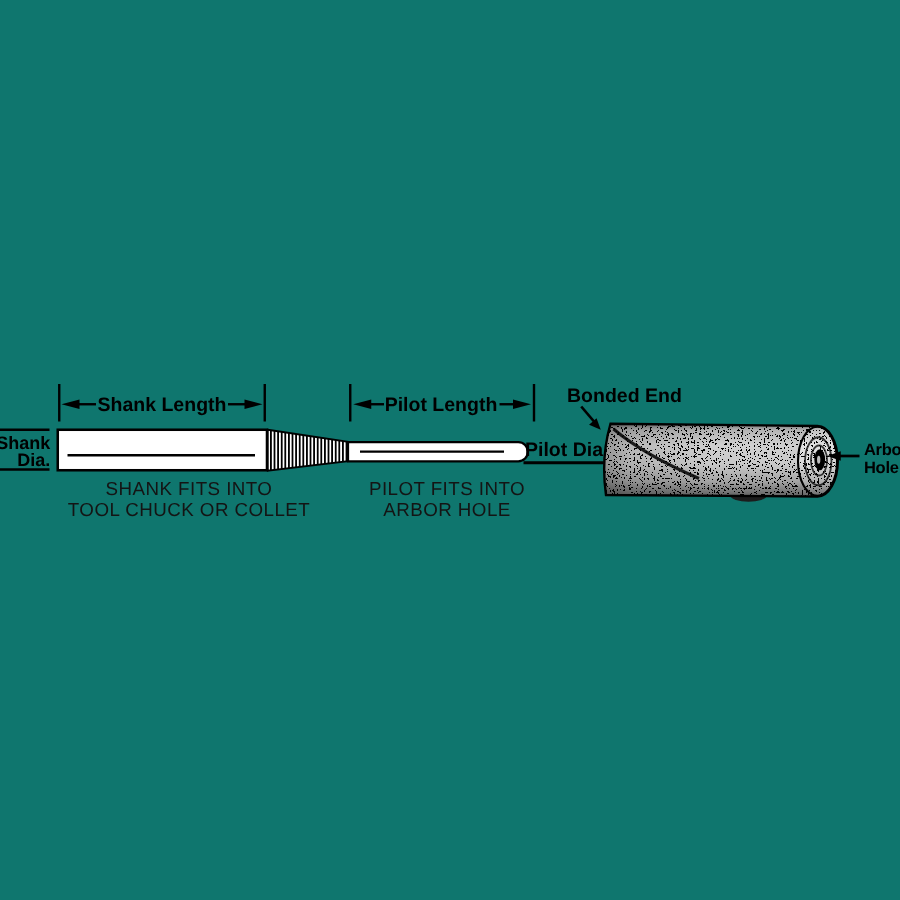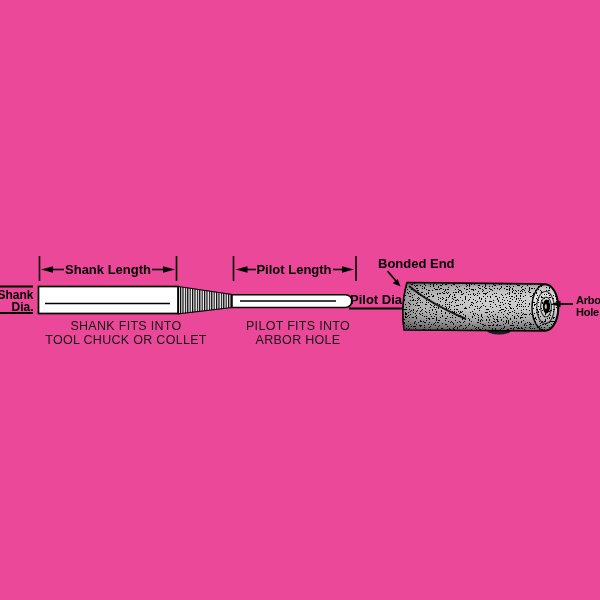--- a/index.html
+++ b/index.html
@@ -1,16 +1,16 @@
 <!DOCTYPE html>
 <html><head>
 <meta charset="utf-8">
 <style>
   html,body{margin:0;padding:0;background:#ffffff;}
-  .stage{position:relative;width:600px;height:600px;background:#ec4899;overflow:hidden;}
+  .stage{position:relative;width:600px;height:600px;background:#0f766e;overflow:hidden;}
   svg{display:block;}
   .lbl{font-family:"Liberation Sans",sans-serif;font-weight:bold;font-size:13px;fill:#000;}
   .lbl-sm{font-family:"Liberation Sans",sans-serif;font-weight:bold;font-size:12px;fill:#000;}
   .lbl-xs{font-family:"Liberation Sans",sans-serif;font-weight:bold;font-size:11px;fill:#000;letter-spacing:-0.2px;}
   .cap{font-family:"Liberation Sans",sans-serif;font-weight:normal;font-size:12.5px;fill:#141414;letter-spacing:0.3px;}
   .ink{stroke:#000;}
 </style>
 </head>
 <body>
 

